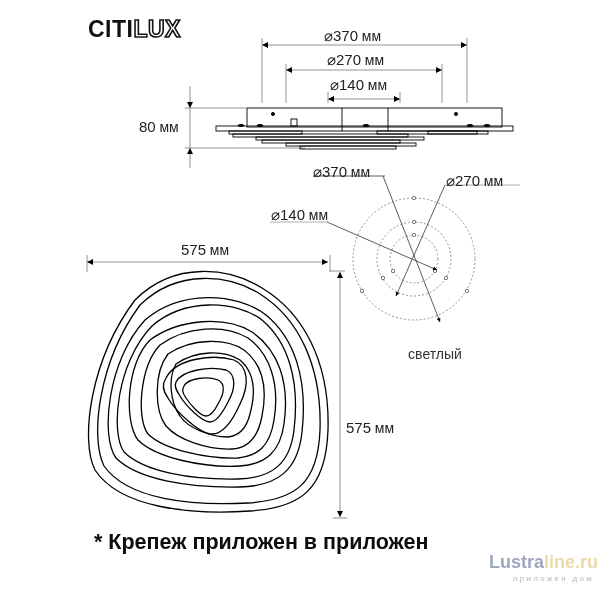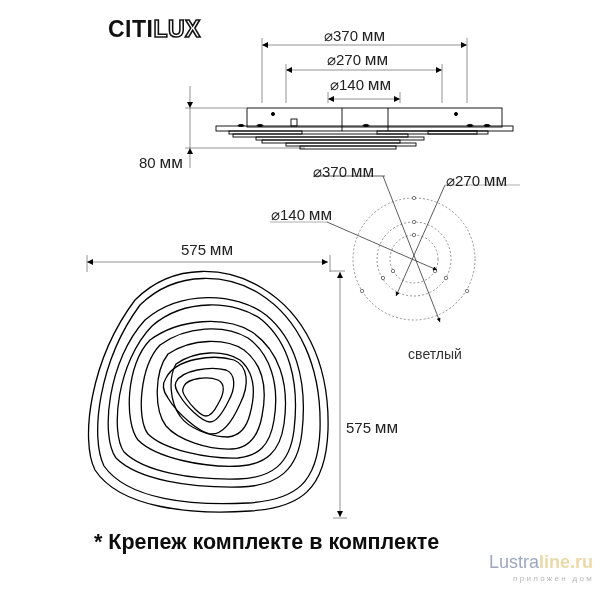--- a/index.html
+++ b/index.html
@@ -1,28 +1,28 @@
 <!DOCTYPE html>
 <html><head>
 <meta charset="utf-8">
 <style>
   html, body { margin:0; padding:0; background:#ffffff; }
   body { width:600px; height:600px; position:relative; overflow:hidden; font-family:"Liberation Sans", sans-serif; }
   .abs { position:absolute; }
   svg { position:absolute; left:0; top:0; }
-  .logo { left:108px; top:16px; font-family:"Liberation Sans", sans-serif; font-weight:bold; font-size:23px; letter-spacing:0.5px; line-height:26px; }
+  .logo { left:88px; top:16px; font-family:"Liberation Sans", sans-serif; font-weight:bold; font-size:23px; letter-spacing:0.5px; line-height:26px; }
   .logo .solid { color:#111; }
   .logo .outline { color:#fff; -webkit-text-stroke:1.6px #111; }
   .dim { font-size:13.5px; color:#222; white-space:nowrap; line-height:16px; }
   .dim .big { font-size:15px; }
-  .dim .unit { font-size:17px; }
+  .dim .unit { font-size:14px; }
   .caption { font-size:14px; color:#333; text-align:center; line-height:18px; }
   .note { left:94px; top:530px; font-size:21.5px; font-weight:bold; color:#0d0d0d; white-space:nowrap; }
   .wm { left:489px; top:553px; line-height:18px; }
-  .wm .a { font-size:18px; font-weight:normal; color:#9fa6c0; }
+  .wm .a { font-size:18px; font-weight:bold; color:#9fa6c0; }
   .wm .b { font-size:18px; font-weight:bold; color:#ecd9a8; }
   .wm .sub { position:absolute; left:24px; top:17px; font-size:8px; letter-spacing:2.3px; color:#b7b7b7; white-space:nowrap; }
 </style>
 </head>
 <body>
 
 <svg width="600" height="600" viewBox="0 0 600 600">
   <defs>
     <marker id="arr" viewBox="0 0 10 10" refX="10" refY="5" markerWidth="9" markerHeight="6" orient="auto-start-reverse" markerUnits="userSpaceOnUse">
       <path d="M0,0 L10,5 L0,10 z" fill="#000"></path>
@@ -133,21 +133,21 @@
 
 <div class="abs dim" style="left:324px;top:28px;">
   <span class="big">⌀</span><span class="big">370</span> <span class="unit">мм</span>
 </div>
 <div class="abs dim" style="left:327px;top:52px;">
   <span class="big">⌀</span><span class="big">270</span> <span class="unit">мм</span>
 </div>
 <div class="abs dim" style="left:330px;top:77px;">
   <span class="big">⌀</span><span class="big">140</span> <span class="unit">мм</span>
 </div>
-<div class="abs dim" style="left:139px;top:119px;margin-top:36px;">
+<div class="abs dim" style="left:139px;top:119px;">
   <span class="big">80</span> <span class="unit">мм</span>
 </div>
 
 <div class="abs dim" style="left:313px;top:164px;">
   <span class="big">⌀</span><span class="big">370</span> <span class="unit">мм</span>
 </div>
 <div class="abs dim" style="left:446px;top:173px;">
   <span class="big">⌀</span><span class="big">270</span> <span class="unit">мм</span>
 </div>
 <div class="abs dim" style="left:271px;top:207px;">
@@ -157,18 +157,18 @@
   <div>светлый</div>
 </div>
 
 <div class="abs dim" style="left:181px;top:242px;">
   <span class="big">575</span> <span class="unit">мм</span>
 </div>
 <div class="abs dim" style="left:346px;top:420px;">
   <span class="big">575</span> <span class="unit">мм</span>
 </div>
 
-<div class="abs note">* Крепеж комплекте в комплекте</div>
+<div class="abs note">* Крепеж приложен в приложен</div>
 
 <div class="abs wm">
   <span class="a">Lustra</span><span class="b">line.ru</span>
   <span class="sub">приложен дом</span>
 </div>
 
 </body></html>

